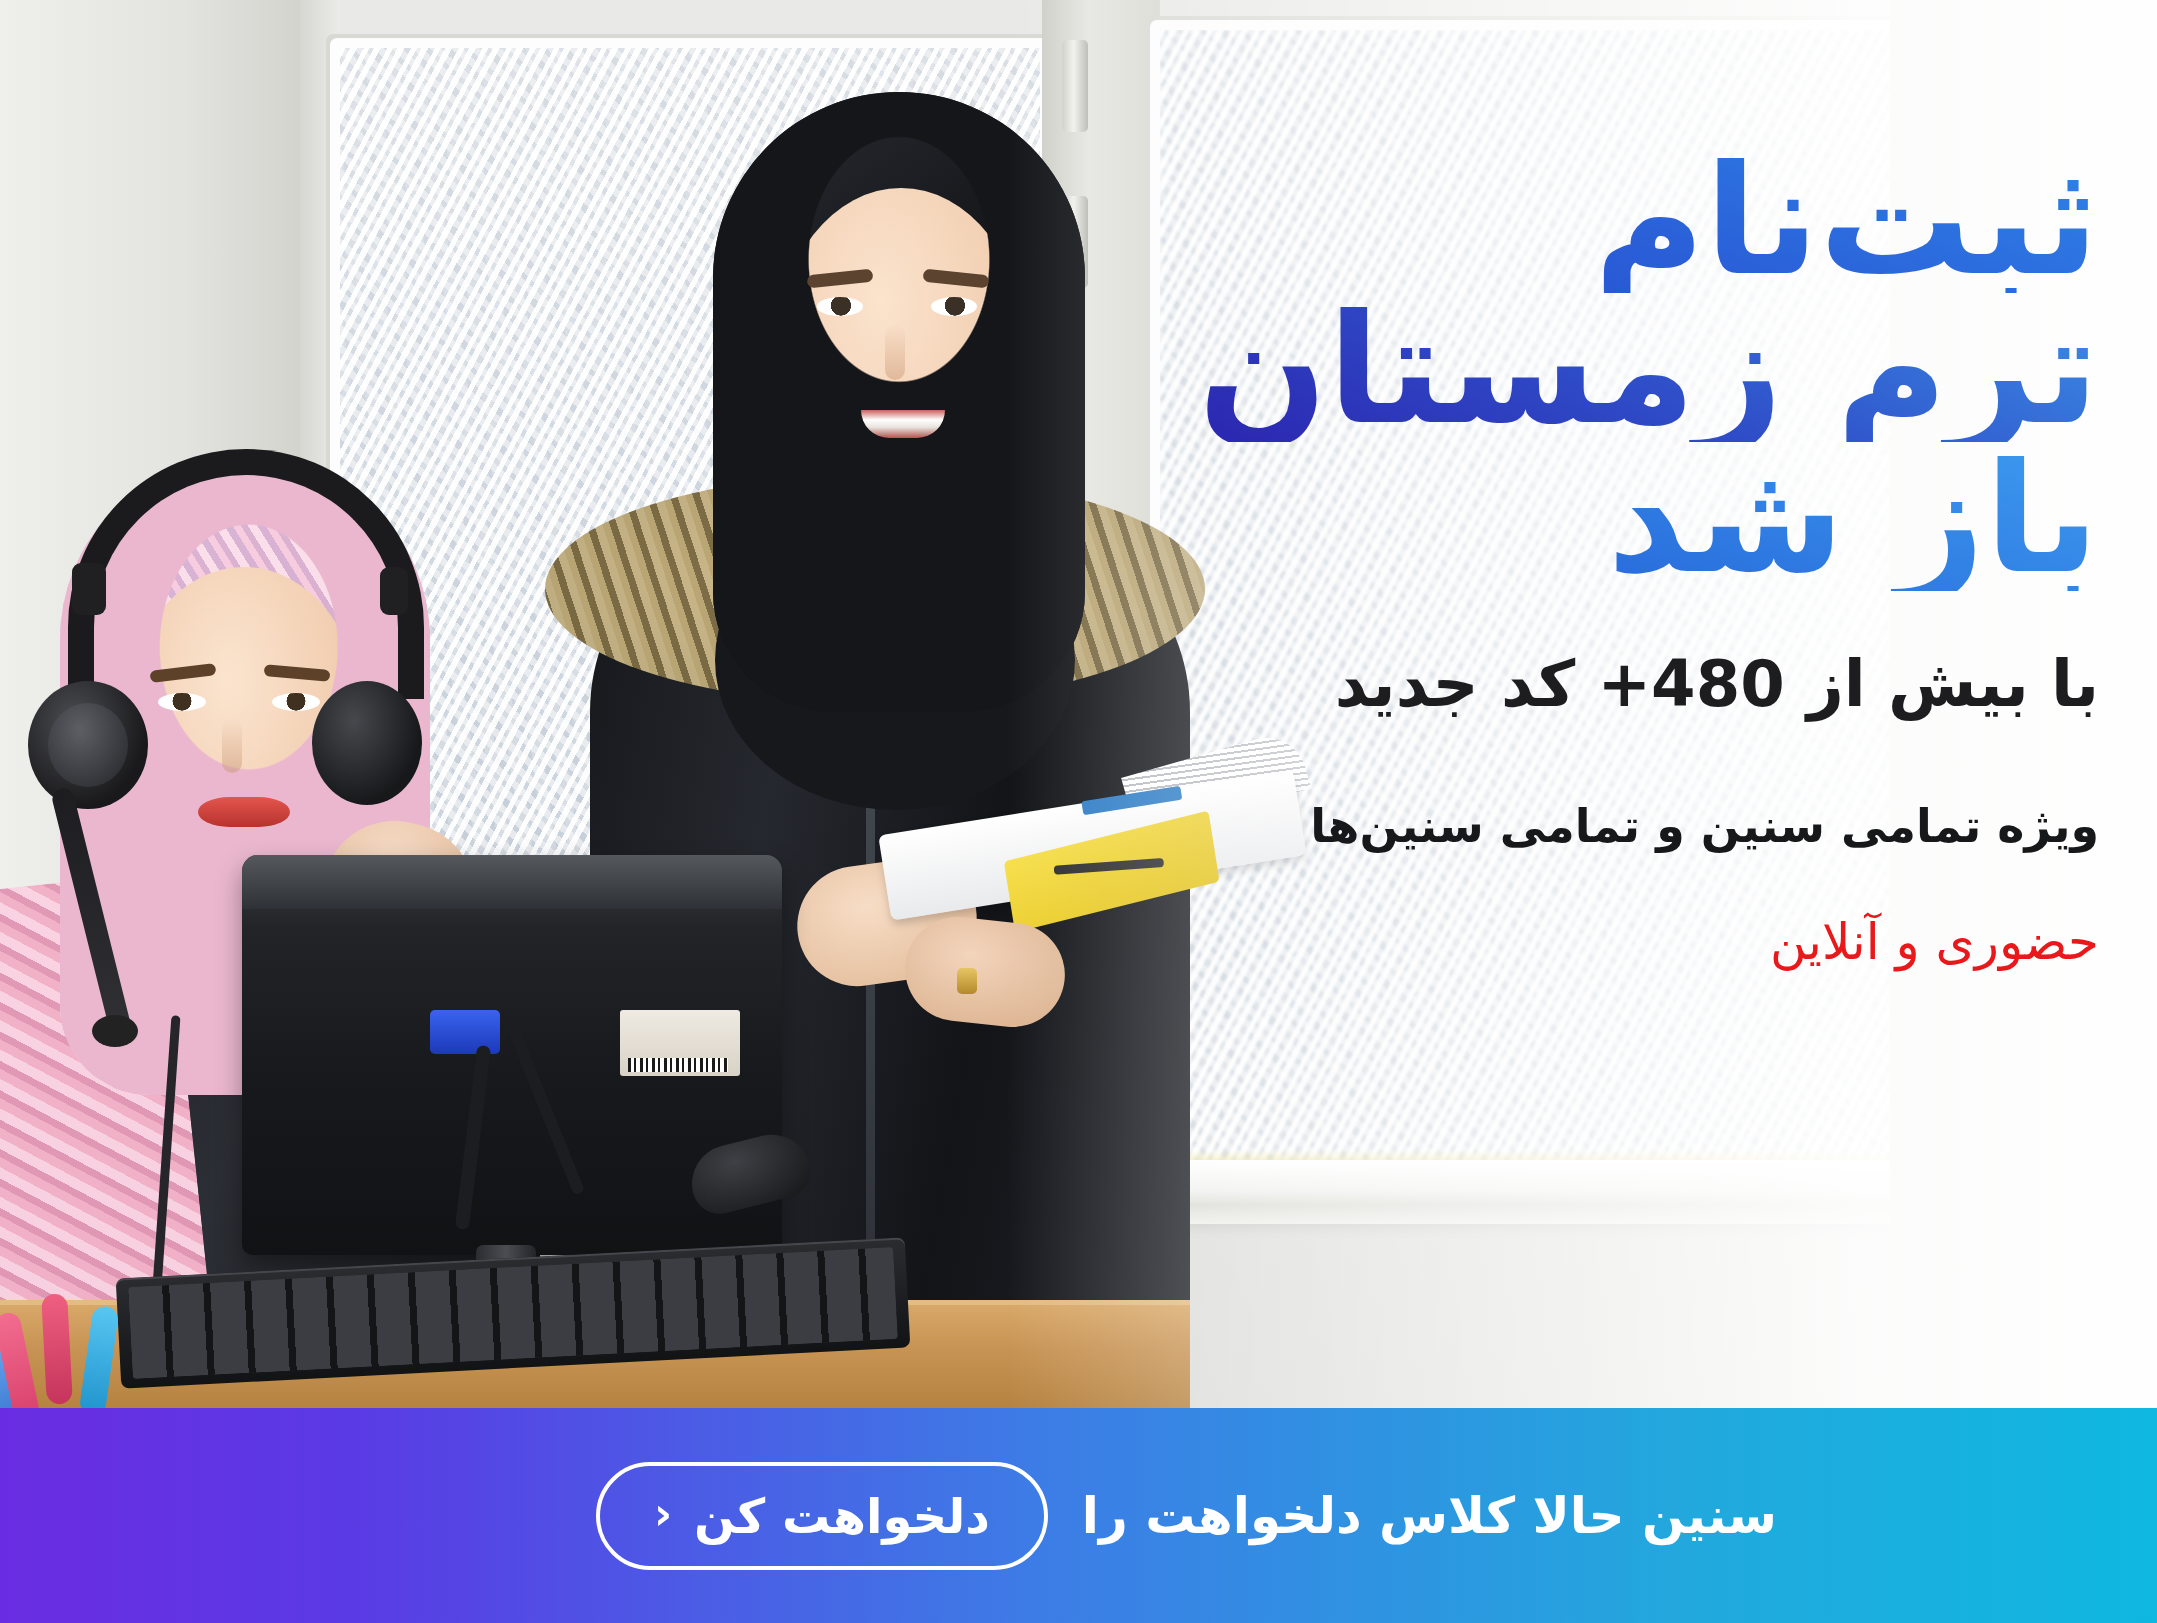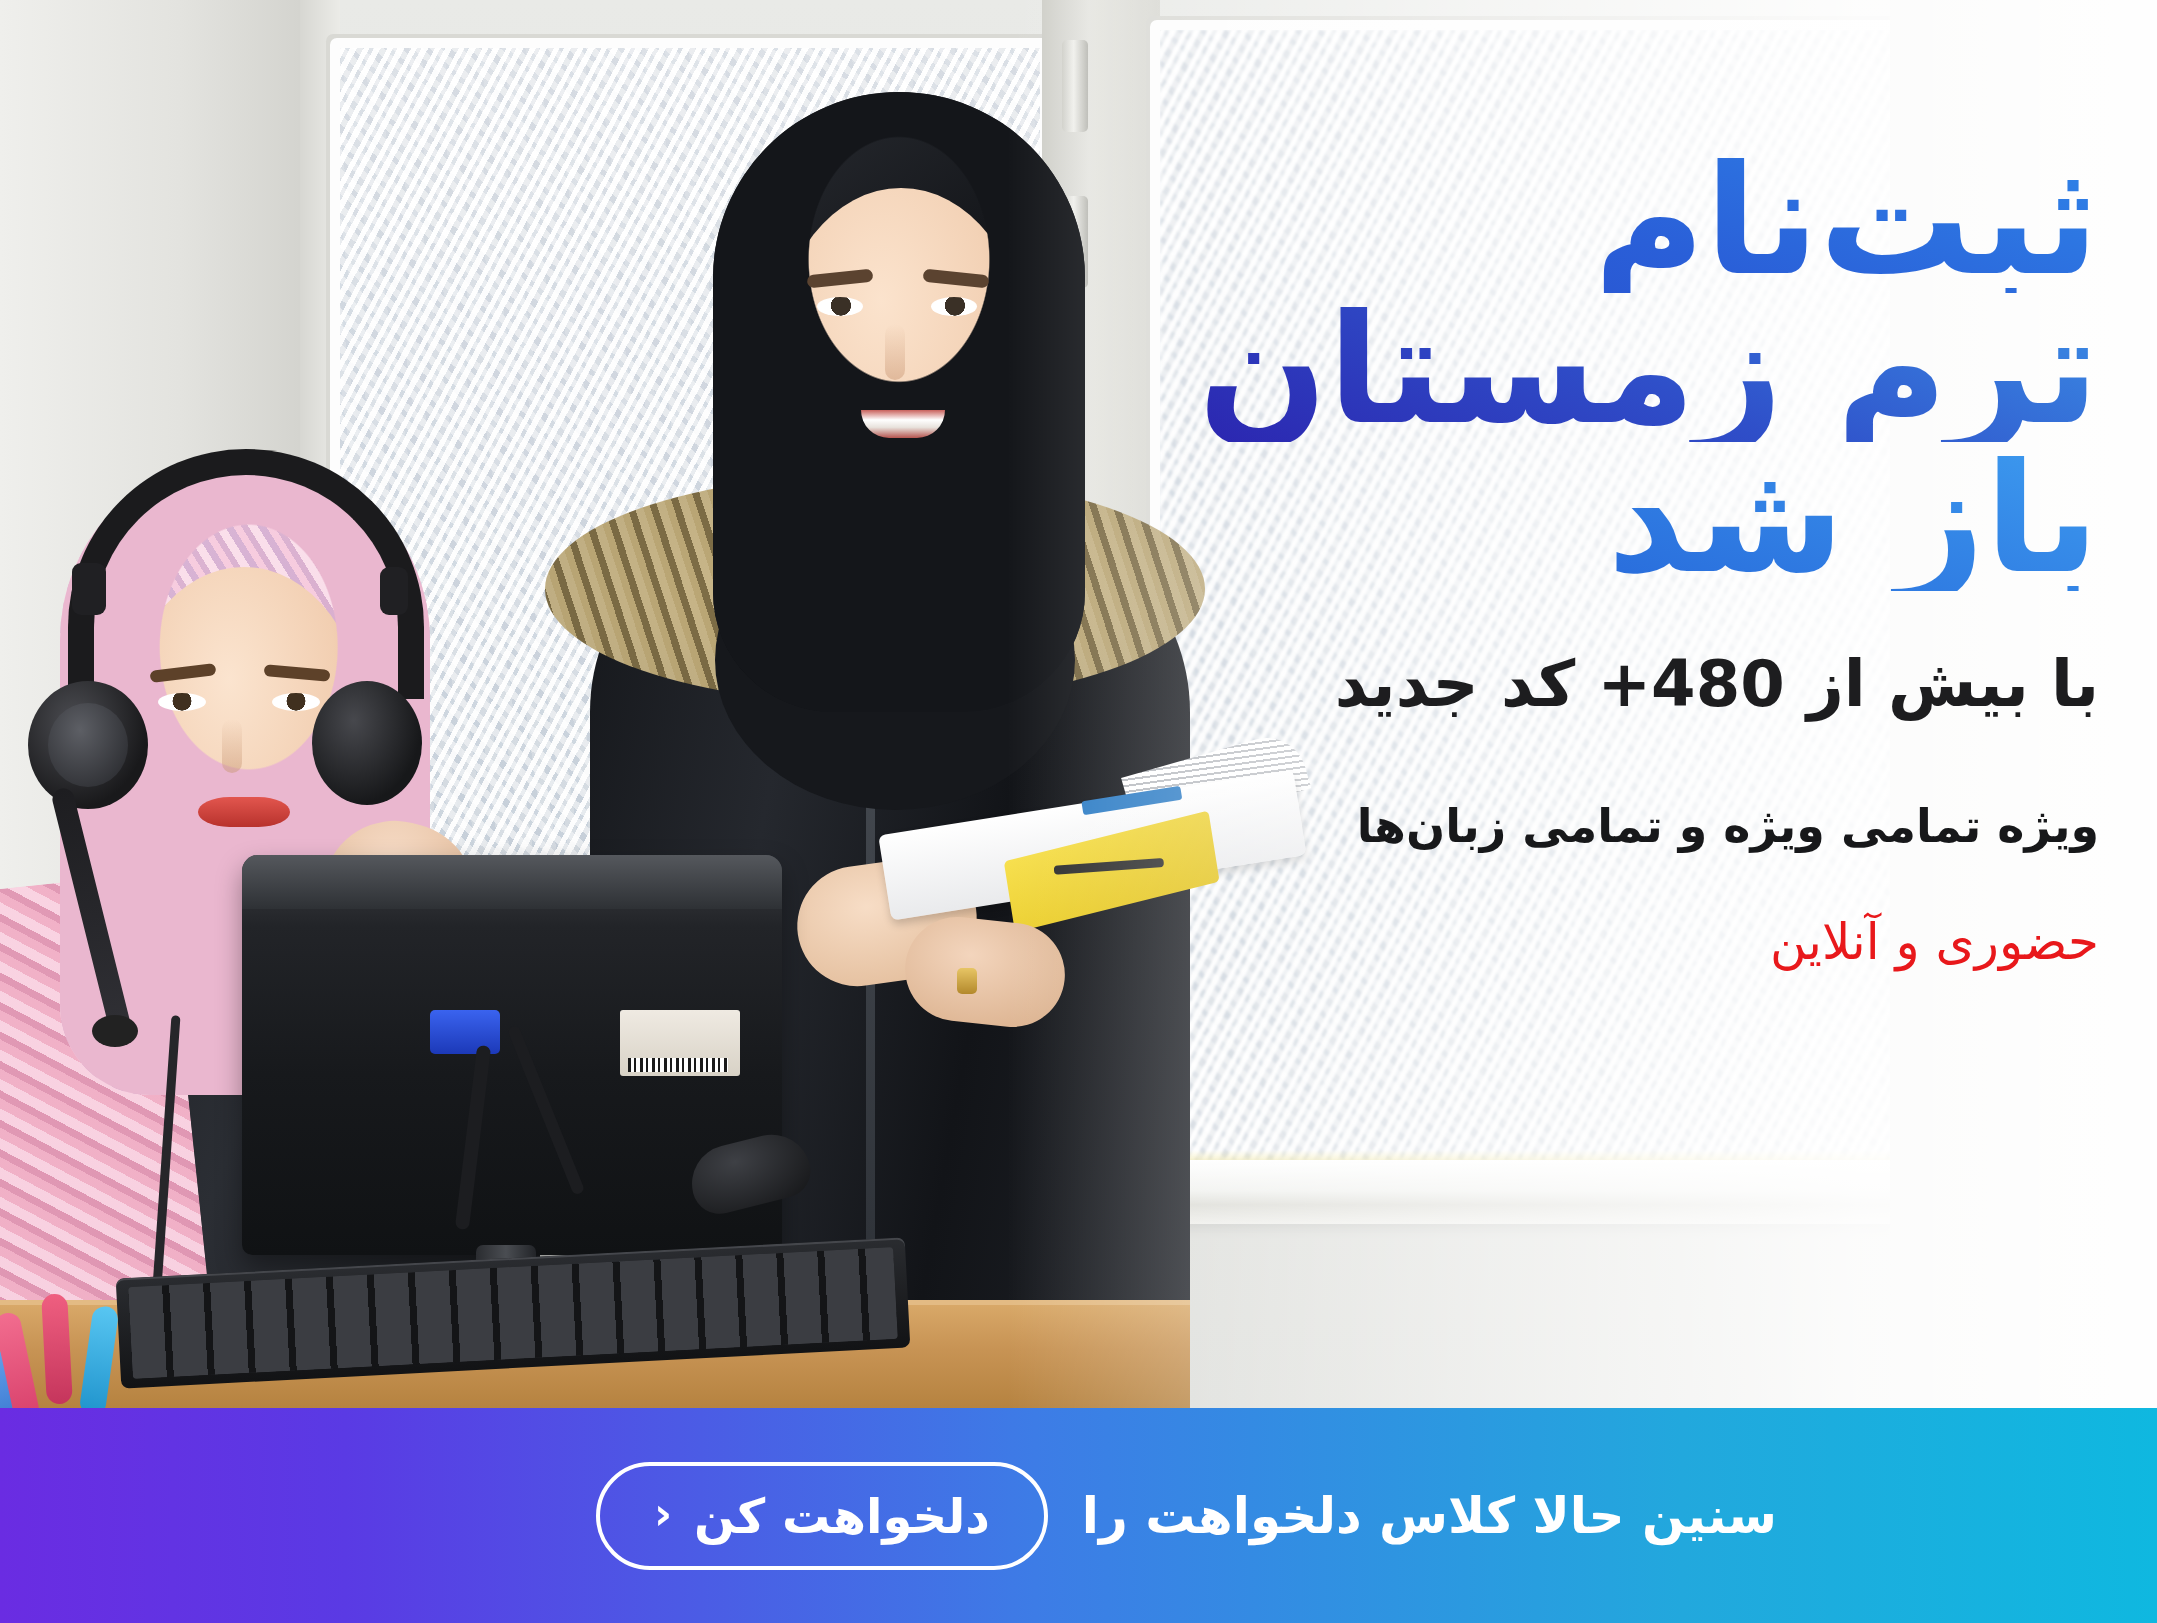--- a/index.html
+++ b/index.html
@@ -336,21 +336,21 @@
     <div class="text-fade"></div>
   </div>
 
   <div class="copy">
     <div class="headline">
       <span class="hl hl1">ثبت‌نام</span>
       <span class="hl hl2">ترم زمستان</span>
       <span class="hl hl3">باز شد</span>
     </div>
     <div class="sub1">با بیش از 480+ کد جدید</div>
-    <div class="sub2">ویژه تمامی ویژه و تمامی زبان‌ها</div>
+    <div class="sub2">ویژه تمامی سنین و تمامی سنین‌ها</div>
     <div class="sub3">حضوری و آنلاین</div>
   </div>
 
   <div class="cta">
     <div class="cta-inner">
       <span class="cta-text">سنین حالا کلاس دلخواهت را</span>
       <button class="cta-btn">
         <span>دلخواهت کن</span>
         <span class="chev">‹</span>
       </button>

